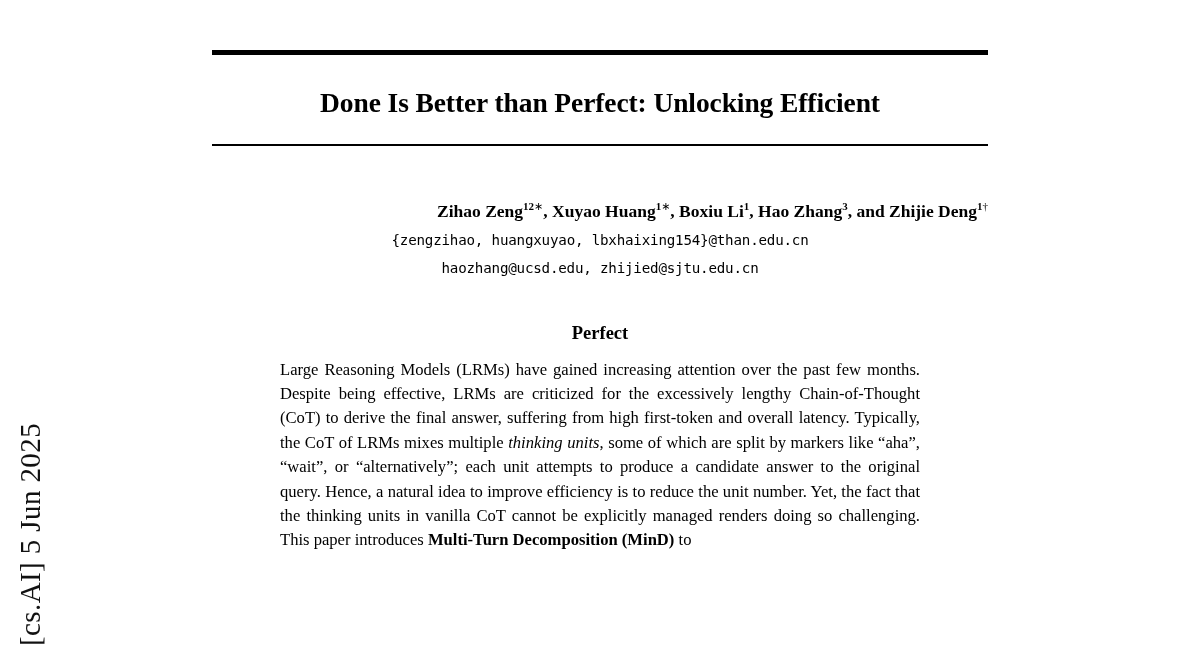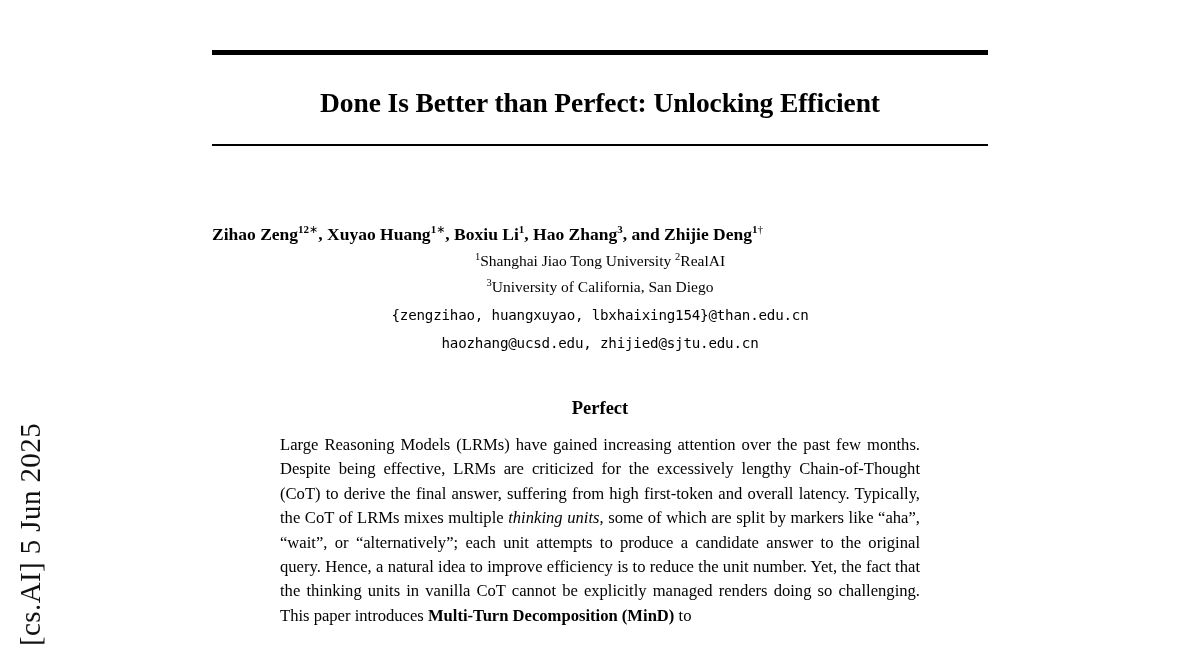--- a/index.html
+++ b/index.html
@@ -66,22 +66,22 @@
   }
 
   .rule-under-title {
     margin-top: 22px;
     height: 2px;
     background: #000;
     width: 100%;
   }
 
   .authors {
-    margin-top: 76px;
-    text-align: left;
+    margin-top: 53px;
+    text-align: right;
     font-size: 17.5px;
     font-weight: bold;
     line-height: 1.3;
   }
   .authors sup { font-size: 11px; font-weight: bold; }
   .authors .star { font-weight: normal; }
 
   .affil {
     text-align: center;
     font-size: 15.5px;
@@ -131,22 +131,20 @@
   <div class="rule-top"></div>
 
   <div class="title">
     <div>Done Is Better than Perfect: Unlocking Efficient</div>
   </div>
 
   <div class="rule-under-title"></div>
 
   <div class="authors">Zihao Zeng<sup>12</sup><sup class="star">∗</sup>, Xuyao Huang<sup>1</sup><sup class="star">∗</sup>, Boxiu Li<sup>1</sup>, Hao Zhang<sup>3</sup>, and Zhijie Deng<sup>1</sup><sup class="star">†</sup></div>
 
-  <div class="affil"><sup>1</sup>Shanghai Jiao Tong University <sup>2</sup>RealAI</div>
-  <div class="affil"><sup>3</sup>University of California, San Diego</div>
 
   <div class="emails">{zengzihao, huangxuyao, lbxhaixing154}@than.edu.cn</div>
   <div class="emails">haozhang@ucsd.edu, zhijied@sjtu.edu.cn</div>
 
   <div class="abstract-head">Perfect</div>
 
   <div class="abstract-body">Large Reasoning Models (LRMs) have gained increasing attention over the past few months. Despite being effective, LRMs are criticized for the excessively lengthy Chain-of-Thought (CoT) to derive the final answer, suffering from high first-token and overall latency. Typically, the CoT of LRMs mixes multiple <i>thinking units</i>, some of which are split by markers like “aha”, “wait”, or “alternatively”; each unit attempts to produce a candidate answer to the original query. Hence, a natural idea to improve efficiency is to reduce the unit number. Yet, the fact that the thinking units in vanilla CoT cannot be explicitly managed renders doing so challenging. This paper introduces <b>Multi-Turn Decomposition (MinD)</b> to</div>
 
 </div>
 

